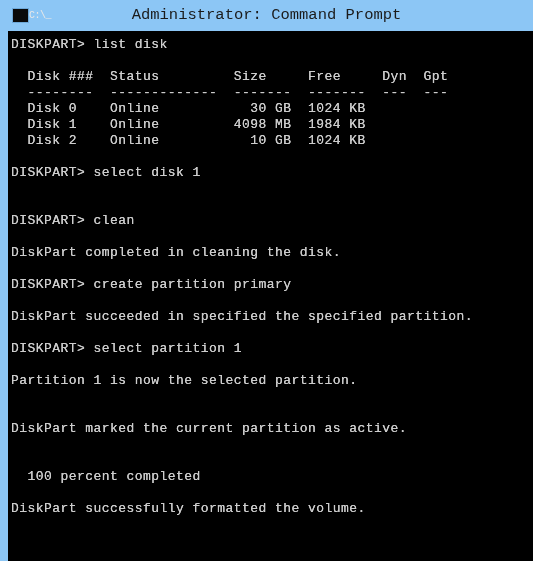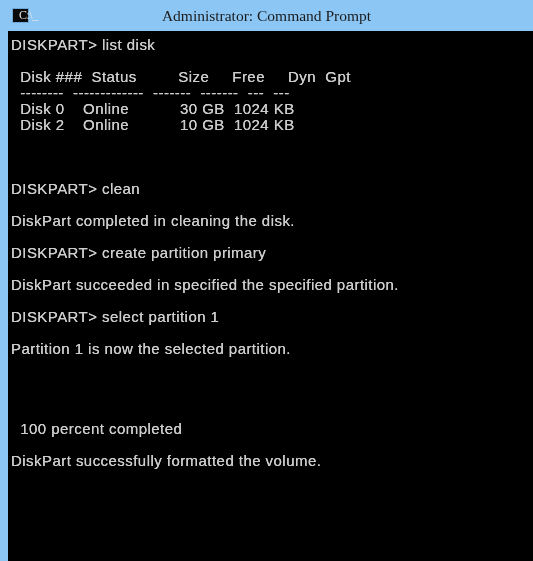--- a/index.html
+++ b/index.html
@@ -40,34 +40,34 @@
     background: #0a0a0a;
     border: 1px solid #6ea8d8;
     box-sizing: border-box;
     display: flex;
     align-items: flex-end;
     justify-content: flex-start;
   }
   #titlebar-icon .icon-line {
     display: block;
     color: #e8e8e8;
-    font-family: Liberation Serif, serif;
-    font-size: 12px;
+    font-family: Liberation Mono, monospace;
+    font-size: 10px;
     line-height: 9px;
-    padding-left: 6px;
+    padding-left: 16px;
     padding-bottom: 2px;
     white-space: nowrap;
     letter-spacing: -0.5px;
   }
   #titlebar-title {
     position: absolute;
     left: 0;
     width: 533px;
     text-align: center;
-    font-family: Liberation Serif, serif;
+    font-family: Liberation Mono, monospace;
     font-size: 15.5px;
     color: #1b1b1b;
     line-height: 31px;
     white-space: nowrap;
   }
   
   #left-edge {
     position: absolute;
     left: 0;
     top: 31px;
@@ -85,22 +85,22 @@
     background: #000000;
     overflow: hidden;
   }
   #console-lines {
     position: absolute;
     left: 3px;
     top: 6px;
     width: 520px;
   }
   .line {
-    font-family: Liberation Sans, sans-serif;
-    font-size: 15px;
+    font-family: Liberation Mono, monospace;
+    font-size: 13px;
     line-height: 16px;
     height: 16px;
     color: #cccccc;
     white-space: pre;
     letter-spacing: 0.45px;
     text-shadow: 0 0 0 #cccccc;
   }
   .line.blank {
     color: transparent;
   }
@@ -119,37 +119,40 @@
 
   <div id="left-edge"></div>
 
   <div id="console">
     <div id="console-lines">
         <div class="line">DISKPART&gt; list disk</div>
         <div class="line blank"> </div>
         <div class="line">  Disk ###  Status         Size     Free     Dyn  Gpt</div>
         <div class="line">  --------  -------------  -------  -------  ---  ---</div>
         <div class="line">  Disk 0    Online           30 GB  1024 KB</div>
+        <div class="line">  Disk 1    Online         4098 MB  1984 KB</div>
         <div class="line">  Disk 2    Online           10 GB  1024 KB</div>
         <div class="line blank"> </div>
+        <div class="line">DISKPART&gt; select disk 1</div>
         <div class="line blank"> </div>
         <div class="line blank"> </div>
         <div class="line">DISKPART&gt; clean</div>
         <div class="line blank"> </div>
         <div class="line">DiskPart completed in cleaning the disk.</div>
         <div class="line blank"> </div>
         <div class="line">DISKPART&gt; create partition primary</div>
         <div class="line blank"> </div>
         <div class="line">DiskPart succeeded in specified the specified partition.</div>
         <div class="line blank"> </div>
         <div class="line">DISKPART&gt; select partition 1</div>
         <div class="line blank"> </div>
         <div class="line">Partition 1 is now the selected partition.</div>
         <div class="line blank"> </div>
         <div class="line blank"> </div>
+        <div class="line">DiskPart marked the current partition as active.</div>
         <div class="line blank"> </div>
         <div class="line blank"> </div>
         <div class="line">  100 percent completed</div>
         <div class="line blank"> </div>
         <div class="line">DiskPart successfully formatted the volume.</div>
       </div>
   </div>
 
 </div>
 

